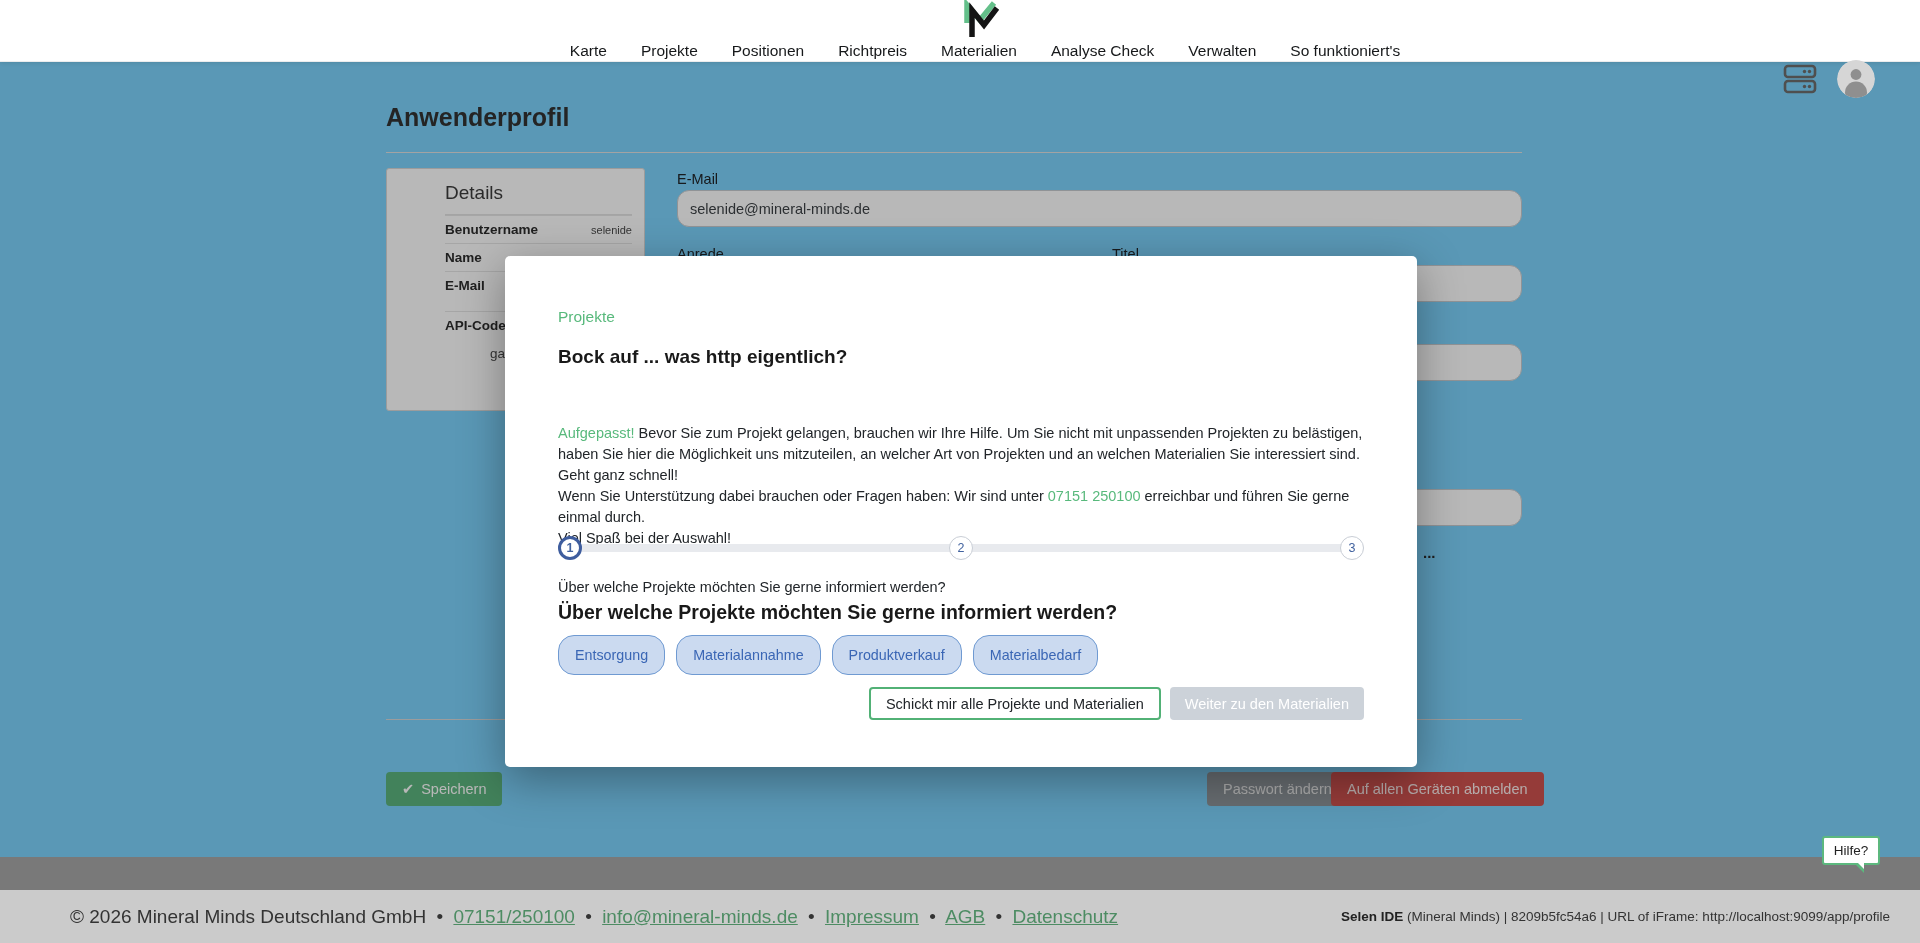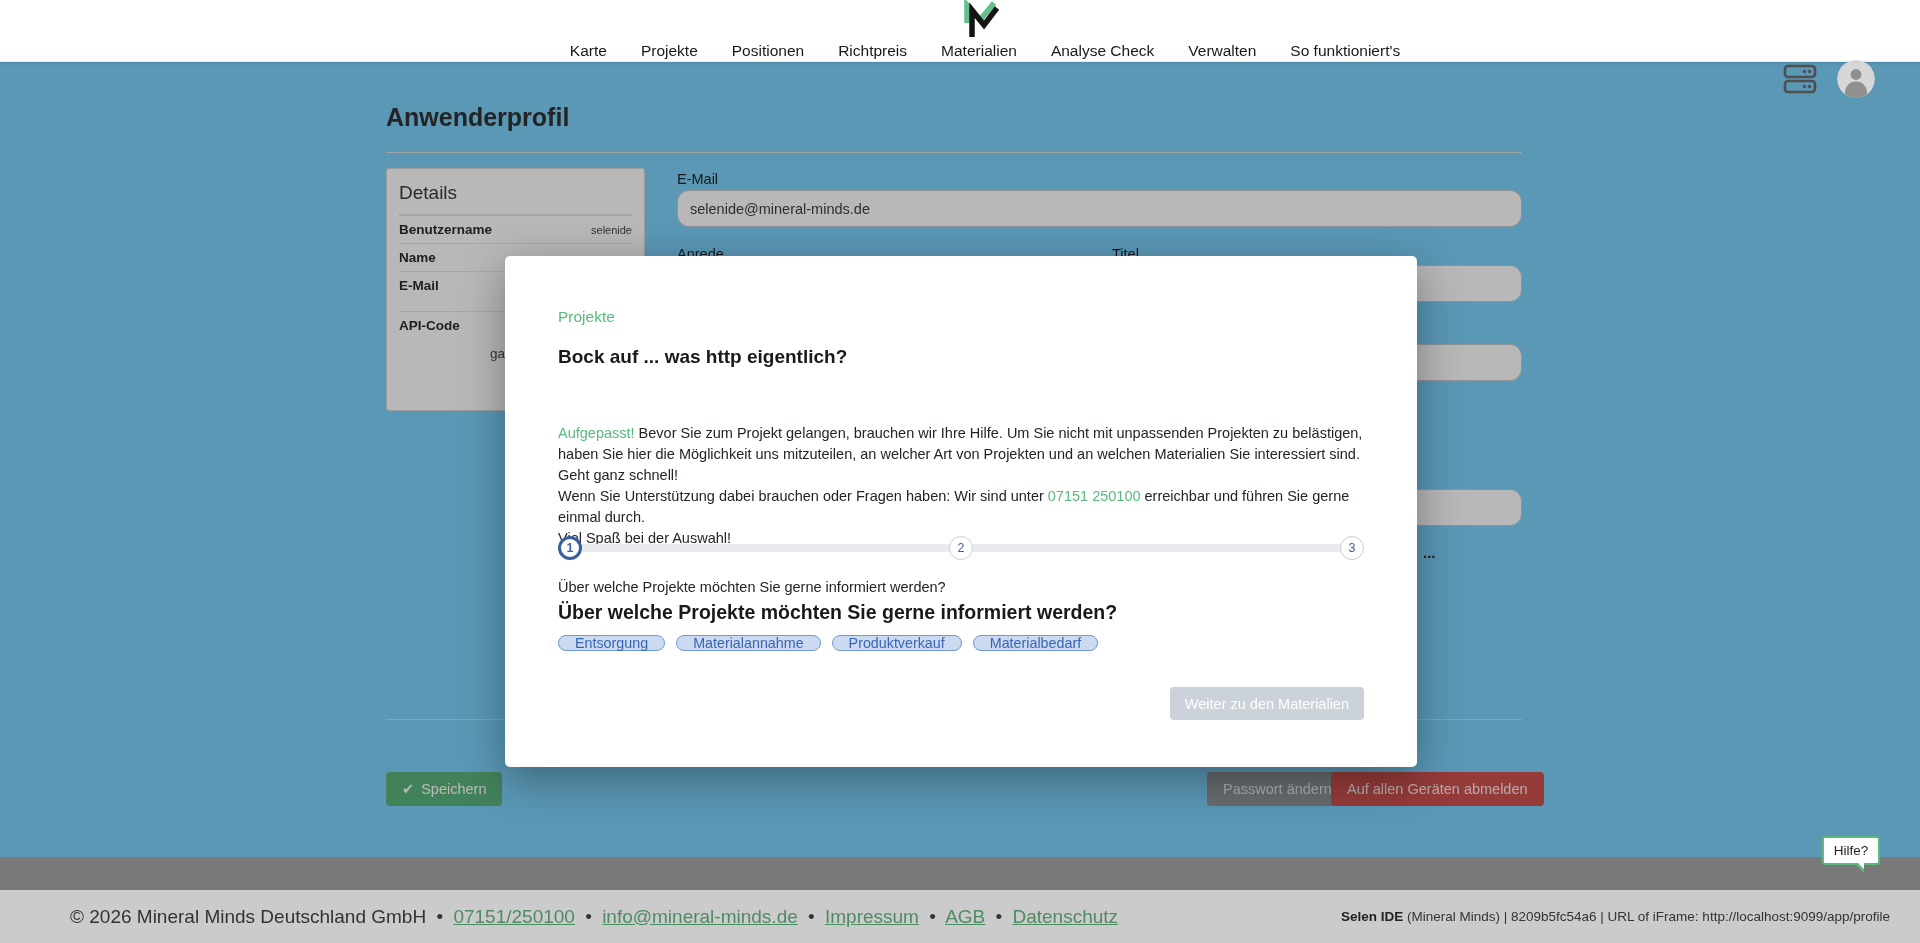--- a/index.html
+++ b/index.html
@@ -12,21 +12,21 @@
   .nav-items{display:flex;gap:34px;margin-left:50px;align-items:center;}
   .nav-item{font-size:15.5px;font-weight:500;color:#16181a;text-decoration:none;cursor:pointer;white-space:nowrap;}
   .nav-right{margin-left:auto;margin-right:45px;display:flex;align-items:center;gap:20px;}
   .avatar{width:38px;height:38px;border-radius:50%;overflow:hidden;display:block;}
   
   .content{position:absolute;top:61px;left:0;right:0;height:796px;background:#7dd3fc;z-index:1;}
   .page-title{position:absolute;left:386px;top:42px;font-size:25px;font-weight:600;color:#333;margin:0;}
   .rule{position:absolute;left:386px;width:1136px;height:1px;background:#e2e2e2;}
   .rule-top{top:91px;} .rule-bottom{top:658px;background:#d8d8d8;}
   .card{position:absolute;left:386px;top:107px;width:259px;height:243px;border:1px solid #d9d9d9;
-        border-radius:3px;box-sizing:border-box;background:#fff;}
+        border-radius:3px;box-sizing:border-box;background:#fff;padding-left:46px;}
   .card-title{font-size:19px;color:#3c3c3c;margin:13px 12px 10px 12px;font-weight:400;}
   .card-hr{height:1px;background:#e3e3e3;margin:0 12px;}
   .crow{display:flex;justify-content:space-between;align-items:center;margin:0 12px;padding:6px 0;border-top:1px solid #e6e6e6;}
   .crow:first-of-type{border-top:none;}
   .crow .lbl{font-size:13.5px;font-weight:700;color:#2d2d2d;}
   .crow .val{font-size:11px;color:#4a4a4a;}
   .crow-tall{align-items:flex-start;padding-bottom:18px;}
   .api-val{position:absolute;left:103px;top:177px;font-size:13.5px;color:#4a4a4a;}
   .flabel{position:absolute;font-size:14.5px;color:#212529;}
   .inp{position:absolute;height:37px;background:#fff;border:1px solid #c8ccd0;border-radius:12px;
@@ -68,21 +68,21 @@
   .stepper{position:absolute;left:53px;right:53px;top:280px;height:24px;}
   .track{position:absolute;left:0;right:0;top:8px;height:8px;background:#e8eaee;border-radius:4px;}
   .step{position:absolute;top:0;width:24px;height:24px;border-radius:50%;background:#fff;box-sizing:border-box;
         display:flex;align-items:center;justify-content:center;font-size:12.5px;color:#41629f;}
   .step-1{left:0;border:3px solid #3e5d9e;font-weight:700;}
   .step-2{left:calc(50% - 12px);border:1px solid #c9ced6;}
   .step-3{right:0;border:1px solid #c9ced6;}
   .m-q-small{position:absolute;left:53px;top:323px;font-size:14.5px;color:#212529;}
   .m-q-big{position:absolute;left:53px;top:345px;font-size:19.5px;font-weight:700;color:#191919;margin:0;}
   .chips{position:absolute;left:53px;top:379px;display:flex;gap:11px;}
-  .chip{height:16px;padding:0 16px;border-radius:16px;background:#cbdaf0;border:1px solid #6f9ad2;
+  .chip{height:40px;padding:0 16px;border-radius:16px;background:#cbdaf0;border:1px solid #6f9ad2;
         color:#3a66b5;font-size:14.3px;display:inline-flex;align-items:center;cursor:pointer;
         font-family:"Liberation Sans",sans-serif;}
   .m-actions{position:absolute;top:431px;right:53px;display:flex;gap:9px;}
   .btn-outline{height:33px;padding:0 15px;border-radius:4px;border:2px solid #52b176;background:#fff;
                color:#212529;font-size:14.5px;cursor:pointer;font-family:"Liberation Sans",sans-serif;}
   .btn-disabled{height:33px;padding:0 15px;border-radius:4px;border:none;background:#ccd2d9;color:#fff;
                 font-size:14.5px;font-family:"Liberation Sans",sans-serif;cursor:default;}
 </style>
 </head>
 <body>
@@ -236,17 +236,18 @@
     <h3 class="m-q-big">Über welche Projekte möchten Sie gerne informiert werden?</h3>
 
     <div class="chips">
       <button class="chip">Entsorgung</button>
       <button class="chip">Materialannahme</button>
       <button class="chip">Produktverkauf</button>
       <button class="chip">Materialbedarf</button>
     </div>
 
     <div class="m-actions">
+      <button class="btn-outline">Schickt mir alle Projekte und Materialien</button>
       <button class="btn-disabled">Weiter zu den Materialien</button>
     </div>
   </div>
 
 </div>
 
 </body></html>

